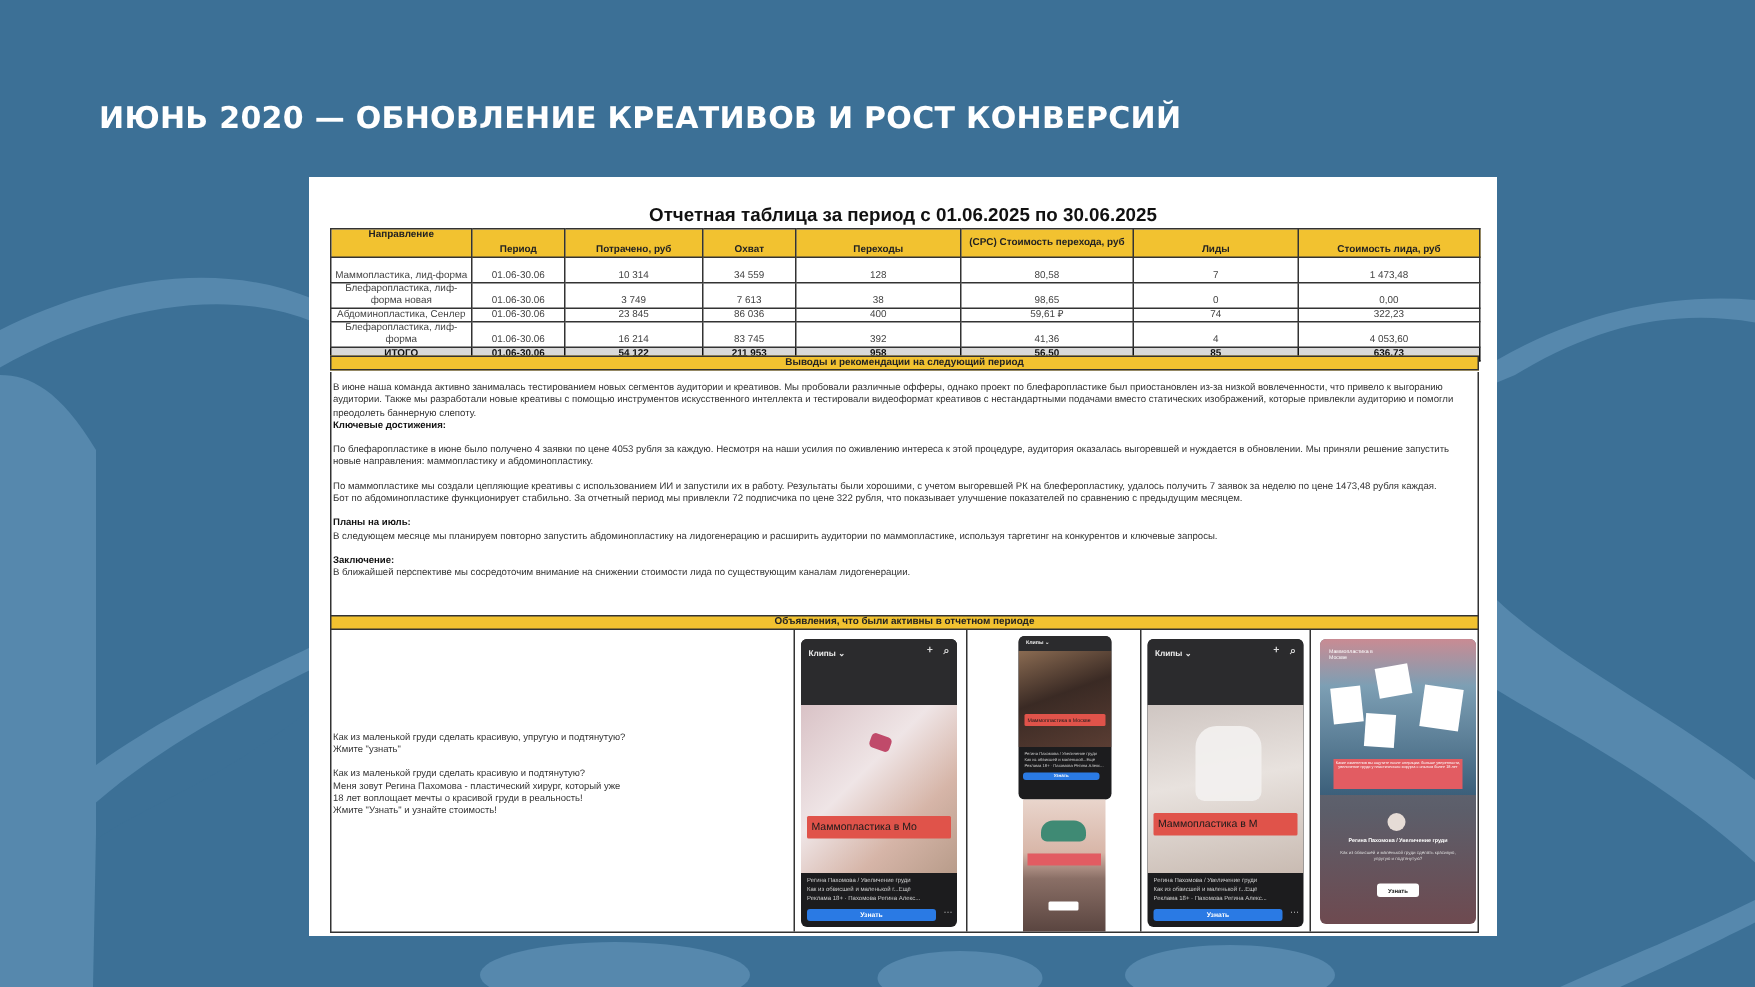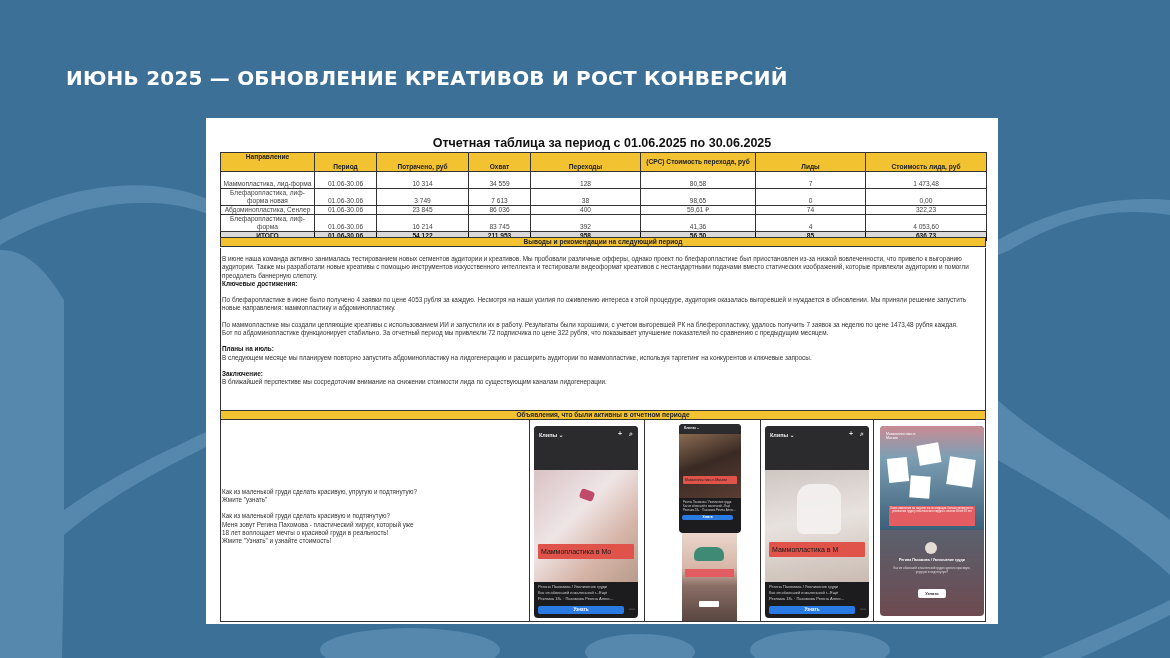--- a/index.html
+++ b/index.html
@@ -89,21 +89,21 @@
   <path d="M0 240 C70 200 150 180 210 220 L210 470 C150 520 90 540 64 560 L64 300 C40 260 20 250 0 250 Z" fill="#3c7096"></path>
   <path d="M0 220 C60 190 140 170 210 200 L210 215 C150 190 70 205 0 245 Z" fill="#5688ad"></path>
   <path d="M64 510 C120 470 180 445 210 430 L210 445 C170 465 110 495 64 535 Z" fill="#5688ad"></path>
   <path d="M1170 215 C1110 205 1060 220 1010 250 L998 255 L998 400 C1040 440 1120 480 1170 520 L1170 575 C1110 520 1030 480 998 460 L998 240 C1050 210 1110 195 1170 200 Z" fill="#5688ad"></path>
   <path d="M1170 600 C1130 620 1080 640 1040 658 L1080 658 C1120 640 1150 625 1170 615 Z" fill="#5688ad"></path>
   <ellipse cx="410" cy="650" rx="90" ry="22" fill="#5688ad"></ellipse>
   <ellipse cx="640" cy="652" rx="55" ry="18" fill="#5688ad"></ellipse>
   <ellipse cx="820" cy="650" rx="70" ry="20" fill="#5688ad"></ellipse>
 </svg>
 
-<div class="slide-title">ИЮНЬ 2025 — ОБНОВЛЕНИЕ КРЕАТИВОВ И РОСТ КОНВЕРСИЙ</div>
+<div class="slide-title">ИЮНЬ 2020 — ОБНОВЛЕНИЕ КРЕАТИВОВ И РОСТ КОНВЕРСИЙ</div>
 
 <div class="sheet">
   <div class="sheet-title">Отчетная таблица за период с 01.06.2025 по 30.06.2025</div>
 
   <table class="report">
     <colgroup>
       <col style="width:94px">
         <col style="width:62px">
         <col style="width:92px">
         <col style="width:62px">

